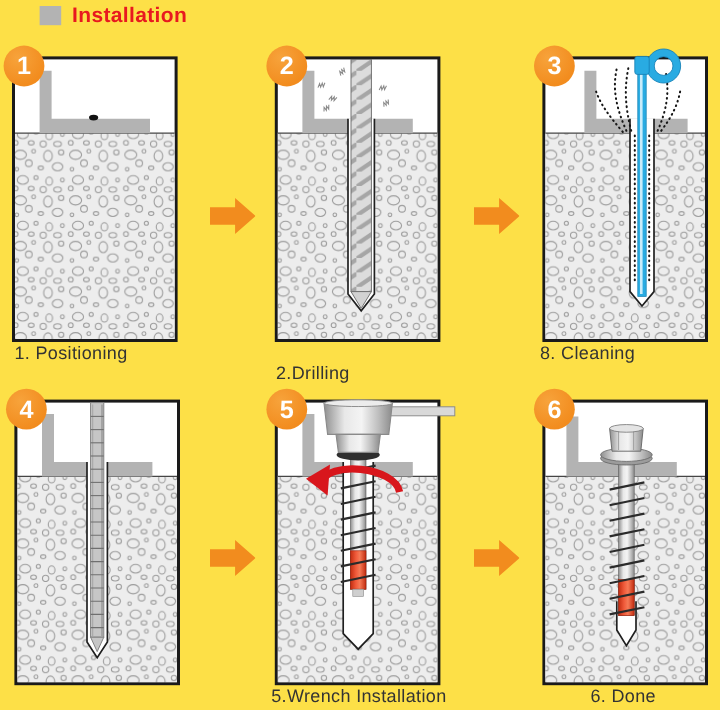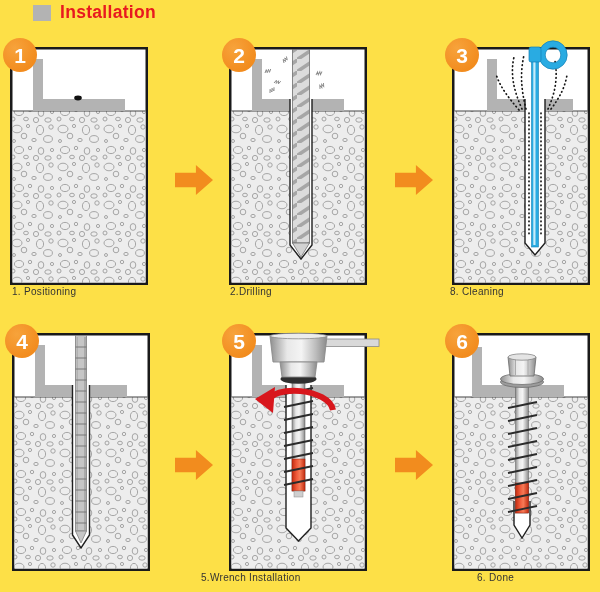--- a/index.html
+++ b/index.html
@@ -9,21 +9,21 @@
   .legend-square{position:absolute;left:33px;top:5px;width:18px;height:16px;background:var(--legend-gray);}
   .page-title{position:absolute;left:60px;top:2px;margin:0;font-size:17.5px;font-weight:bold;
               color:var(--title-red);letter-spacing:.3px;}
   
   .step{position:absolute;width:138px;height:238px;margin:0;padding:0;}
   .step svg{overflow:visible;display:block;}
   .badge{position:absolute;width:34px;height:34px;border-radius:50%;
          background:radial-gradient(circle at 35% 30%, var(--badge-orange-light), var(--accent-orange) 72%);
          color:#fff;font-weight:bold;font-size:21px;display:flex;align-items:center;justify-content:center;
          z-index:5;line-height:1;}
-  .caption{position:absolute;font-size:10px;letter-spacing:.3px;color:var(--caption-color);white-space:nowrap;}
+  .caption{position:absolute;font-size:15px;letter-spacing:.3px;color:var(--caption-color);white-space:nowrap;}
   .next-arrow{position:absolute;width:38px;height:30px;background:var(--accent-orange);
               clip-path:polygon(0 26%,55% 26%,55% 0,100% 50%,55% 100%,55% 74%,0 74%);}
   
   .panel-frame{fill:#fff;stroke:var(--panel-border);stroke-width:2.5px;}
   .pebbg{fill:var(--concrete-bg);}
   .peb{stroke:var(--pebble-stroke);fill:none;stroke-width:.9px;}
   .f-bracket{fill:var(--bracket-gray);}
   .ground{stroke:#454545;stroke-width:1.1px;}
   .hole{fill:#fff;stroke:#1f1f1f;stroke-width:1.4px;}
   .f-blue{fill:var(--tool-blue);}
@@ -125,21 +125,21 @@
       <g class="debris">
         <path transform="translate(36,26) rotate(-35)" d="m0,0 l3,-2 l-1,3 l3,-2 l-1,3 l3,-2"></path>
         <path transform="translate(45,36) rotate(-15)" d="m0,0 l3,-2 l-1,3 l3,-2 l-1,3 l3,-2"></path>
         <path transform="translate(41,46) rotate(-55)" d="m0,0 l3,-2 l-1,3 l3,-2 l-1,3 l3,-2"></path>
         <path transform="translate(55,16) rotate(-70)" d="m0,0 l3,-2 l-1,3 l3,-2 l-1,3 l3,-2"></path>
         <path transform="translate(87,28) rotate(-30)" d="m0,0 l3,-2 l-1,3 l3,-2 l-1,3 l3,-2"></path>
         <path transform="translate(91,42) rotate(-60)" d="m0,0 l3,-2 l-1,3 l3,-2 l-1,3 l3,-2"></path>
       </g>
     </svg>
   </figure>
-  <div class="caption" style="left:230px;top:286px">2.Drilling</div>
+  <div class="caption" style="left:230px;top:303px">2.Drilling</div>
 
   <div class="next-arrow" style="left:175px;top:165px"></div>
 
   <div class="badge" style="left:445px;top:38px">
     <span>3</span>
   </div>
   <figure class="step" style="left:452px;top:47px">
     <svg width="138" height="238" viewBox="0 0 138 238">
       <defs>
         <pattern id="c3" width="46" height="38" patternUnits="userSpaceOnUse">
@@ -320,21 +320,21 @@
         <path d="M41,3 L98,3 L95,29 L44,29 Z" fill="url(#met5)" stroke="#8a8a8a" stroke-width=".9"></path>
         <path d="M51,29 L88,29 L86,44 L53,44 Z" fill="url(#met5)" stroke="#8a8a8a" stroke-width=".9"></path>
         <ellipse cx="69.5" cy="3" rx="28.5" ry="2.8" fill="#ececec" stroke="#8a8a8a" stroke-width=".8"></ellipse>
       </g>
       <g>
         <path class="s-rot" d="M104,77 C100,56 44,50 38,70" fill="none" stroke-width="6"></path>
         <polygon class="f-rot" points="26,66 46,54 44,80"></polygon>
       </g>
     </svg>
   </figure>
-  <div class="caption" style="left:201px;top:572px">5.Wrench Installation</div>
+  <div class="caption" style="left:226px;top:572px">5.Wrench Installation</div>
 
   <div class="next-arrow" style="left:175px;top:450px"></div>
 
   <div class="badge" style="left:445px;top:324px">
     <span>6</span>
   </div>
   <figure class="step" style="left:452px;top:333px">
     <svg width="138" height="238" viewBox="0 0 138 238">
       <defs>
         <pattern id="c6" width="46" height="38" patternUnits="userSpaceOnUse">
@@ -397,17 +397,17 @@
         </g>
         <g>
           <path d="M56,24 L84,24 L82,43 L58,43 Z" fill="url(#met6)" stroke="#6b6b6b" stroke-width=".8"></path>
           <line x1="63.5" y1="25" x2="63.5" y2="42" stroke="#9e9e9e" stroke-width=".8"></line>
           <line x1="76" y1="25" x2="76" y2="42" stroke="#9e9e9e" stroke-width=".8"></line>
           <ellipse cx="70" cy="24" rx="14" ry="3.2" fill="#e4e4e4" stroke="#7a7a7a" stroke-width=".7"></ellipse>
         </g>
       </g>
     </svg>
   </figure>
-  <div class="caption" style="left:477px;top:572px">6. Done</div>
+  <div class="caption" style="left:492px;top:572px">6. Done</div>
 
   <div class="next-arrow" style="left:395px;top:450px"></div>
 
 </div>
 
 </body></html>

